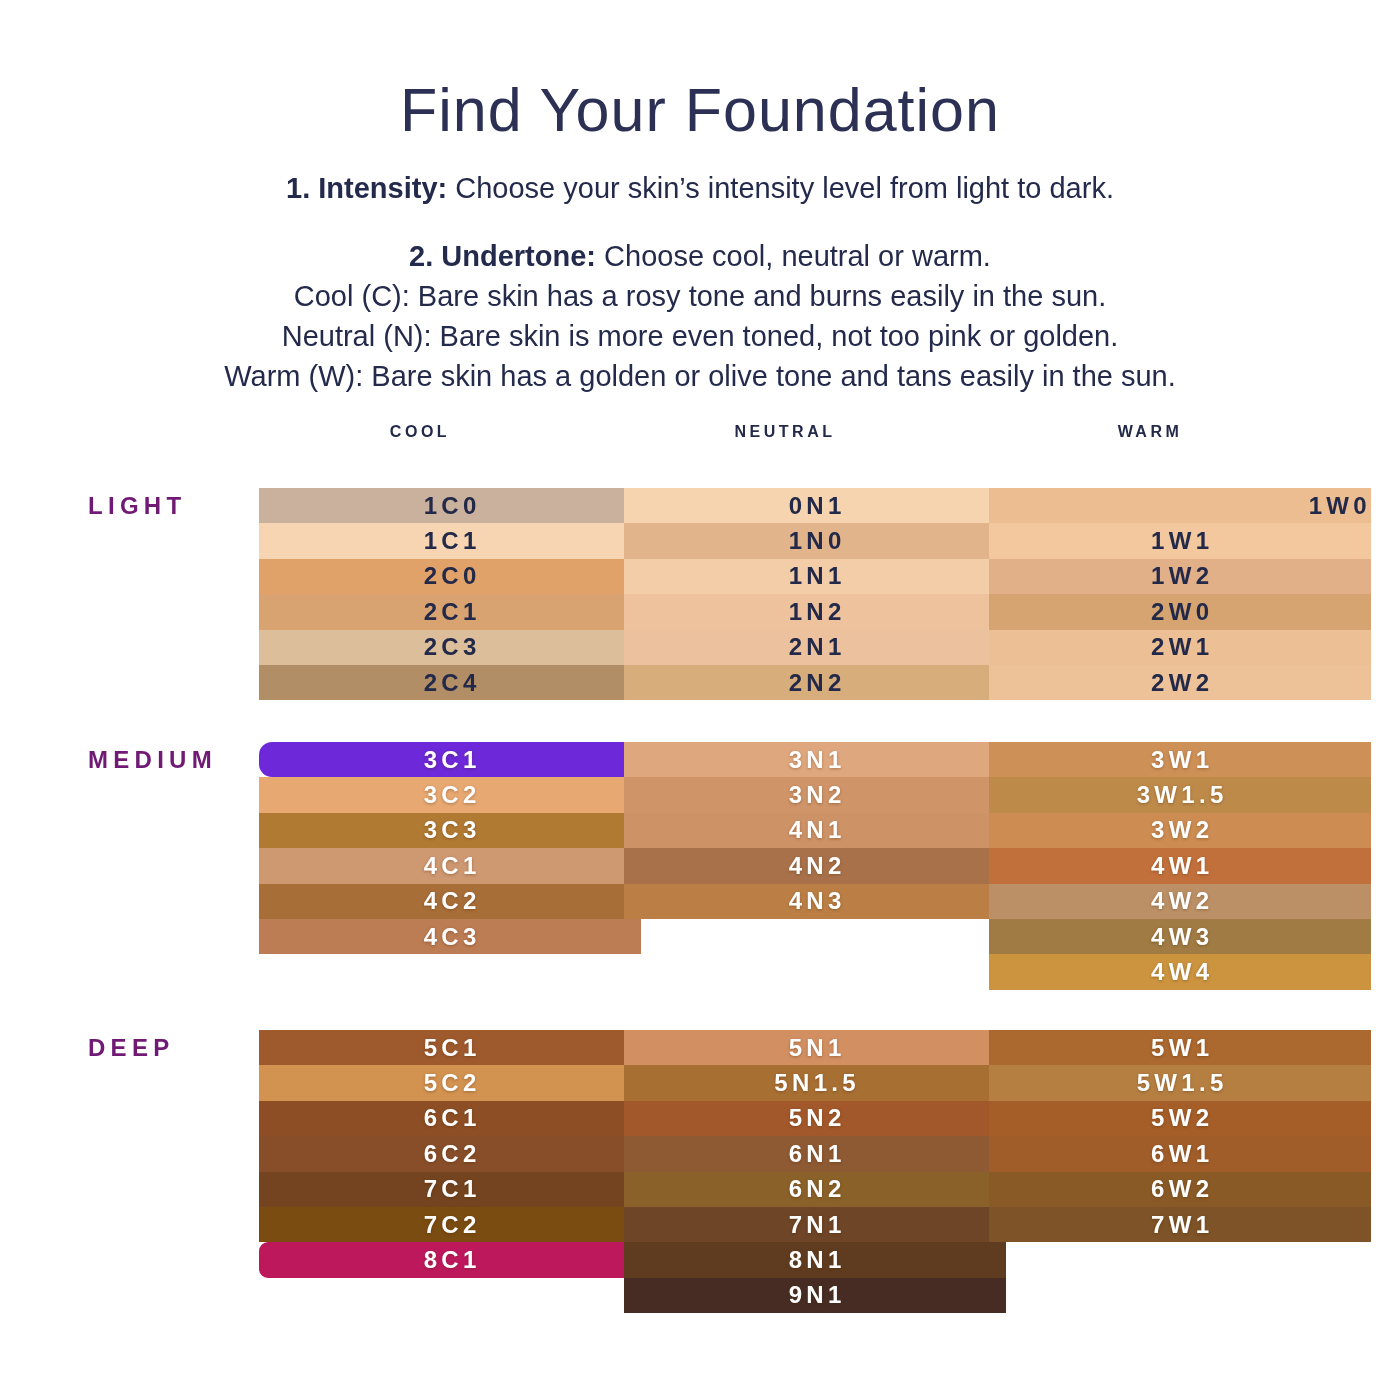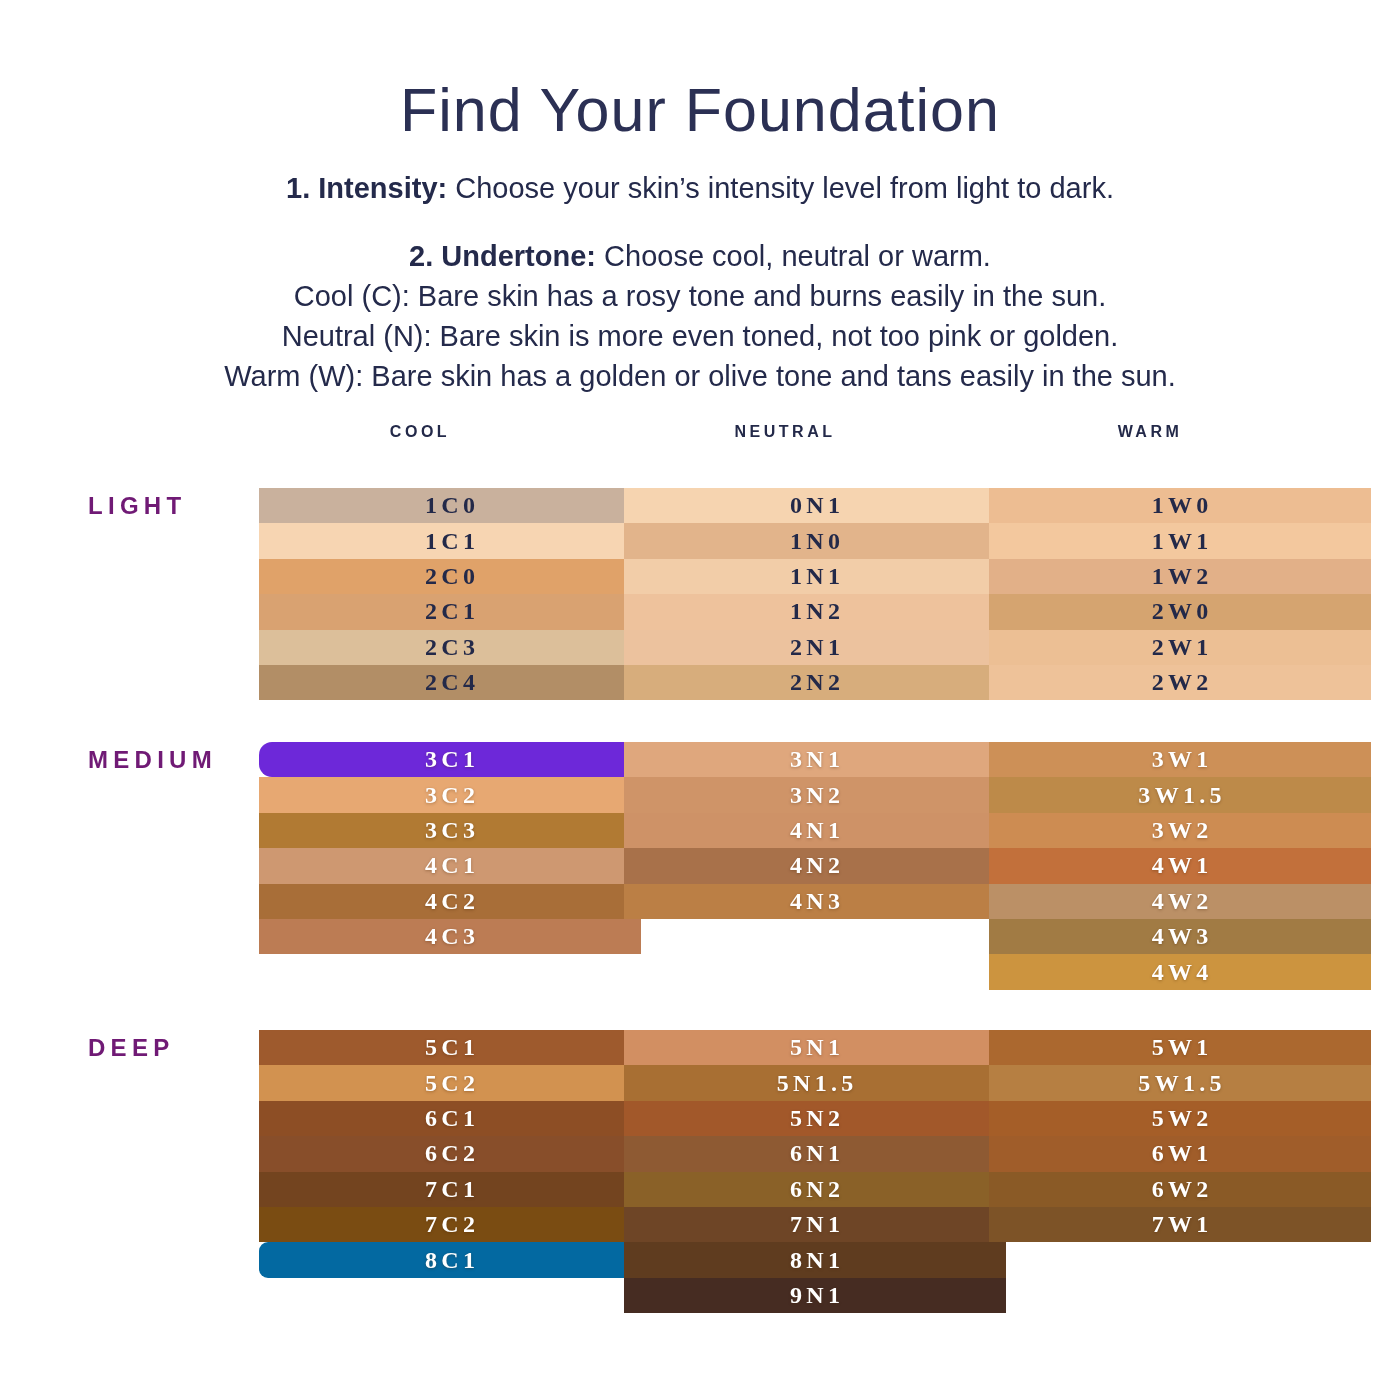--- a/index.html
+++ b/index.html
@@ -60,21 +60,21 @@
 
   .row-label {
     position: absolute;
     left: 88px; top: 0;
     height: 35px; line-height: 36px;
     font-size: 24px;
     font-weight: bold;
     letter-spacing: 0.22em;
     color: #701a75;
   }
-  .swatch-col { position: absolute; top: 0; width: 382px; font-family: Liberation Serif, serif; }
+  .swatch-col { position: absolute; top: 0; width: 382px; }
   .swatch-col.pos-cool    { left: 259px; }
   .swatch-col.pos-neutral { left: 624px; }
   .swatch-col.pos-warm    { left: 989px; }
 
   .swatch {
     height: 35.4px;
     display: flex;
     align-items: center;
     justify-content: center;
   }
@@ -148,21 +148,21 @@
           <span class="code">1N2</span>
         </div>
         <div class="swatch navy-code" style="background: rgb(236, 194, 158);">
           <span class="code">2N1</span>
         </div>
         <div class="swatch navy-code" style="background: rgb(215, 173, 124);">
           <span class="code">2N2</span>
         </div>
       </div>
     <div class="swatch-col pos-warm">
-        <div class="swatch navy-code" style="background: rgb(237, 189, 146);">
+        <div class="swatch navy-code" style="background: rgb(237, 189, 146); justify-content: flex-end;">
           <span class="code">1W0</span>
         </div>
         <div class="swatch navy-code" style="background: rgb(243, 200, 158);">
           <span class="code">1W1</span>
         </div>
         <div class="swatch navy-code" style="background: rgb(226, 176, 136);">
           <span class="code">1W2</span>
         </div>
         <div class="swatch navy-code" style="background: rgb(213, 164, 112);">
           <span class="code">2W0</span>
@@ -254,21 +254,21 @@
         </div>
         <div class="swatch white-code" style="background: rgb(136, 78, 42);">
           <span class="code">6C2</span>
         </div>
         <div class="swatch white-code" style="background: rgb(115, 68, 31);">
           <span class="code">7C1</span>
         </div>
         <div class="swatch white-code" style="background: rgb(122, 76, 18);">
           <span class="code">7C2</span>
         </div>
-        <div class="swatch white-code" style="background: #0369a1; border-radius: 9px;">
+        <div class="swatch white-code" style="background: #be185d; border-radius: 9px;">
           <span class="code">8C1</span>
         </div>
       </div>
     <div class="swatch-col pos-neutral">
         <div class="swatch white-code" style="background: rgb(210, 143, 98);">
           <span class="code">5N1</span>
         </div>
         <div class="swatch white-code" style="background: rgb(168, 111, 51);">
           <span class="code">5N1.5</span>
         </div>

